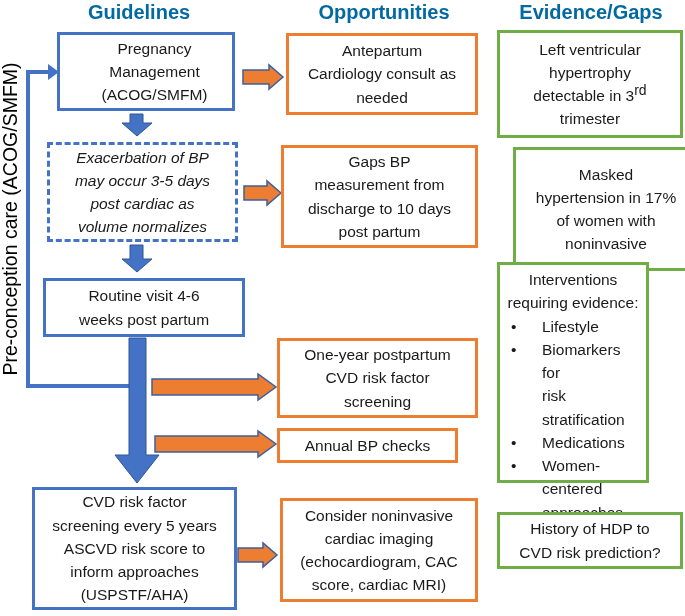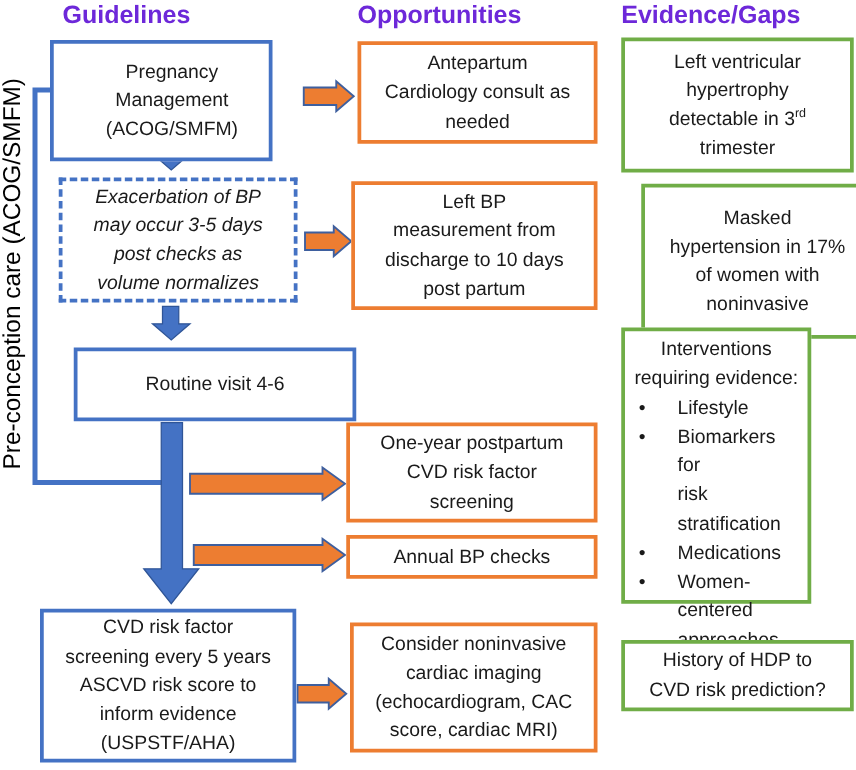--- a/index.html
+++ b/index.html
@@ -3,46 +3,46 @@
 <meta charset="utf-8">
 <style>
   html,body{margin:0;padding:0;background:#fff;}
   .canvas{
     position:relative;width:685px;height:616px;background:#fff;overflow:hidden;
     font-family:"Liberation Sans",sans-serif;color:#1a1a1a;
     --blue:#4472C4;--blue-dark:#2F5597;--orange:#ED7D31;--outline:#3E5F9E;--green:#70AD47;
   }
   .overlay{position:absolute;left:0;top:0;z-index:0;}
   .hdr{position:absolute;top:1px;height:24px;font-size:20px;font-weight:bold;
-       text-align:left;color:#6d28d9;z-index:2;white-space:nowrap;}
+       text-align:center;color:#0369a1;z-index:2;white-space:nowrap;}
   #hdr-guidelines{left:50px;width:178px;}
   #hdr-opportunities{left:286px;width:196px;}
   #hdr-evidence{left:497px;width:188px;}
   .side-label{position:absolute;left:-169px;top:207px;width:360px;height:24px;
       transform:rotate(-90deg);text-align:center;font-size:19.5px;color:#000;
       white-space:nowrap;z-index:2;}
   .box{position:absolute;background:#fff;box-sizing:border-box;z-index:1;
        display:flex;flex-direction:column;justify-content:center;align-items:center;
        text-align:center;font-size:15.5px;line-height:1.5;}
   .b-blue{border:3px solid var(--blue);}
   .b-orange{border:3px solid var(--orange);}
   .b-green{border:3px solid var(--green);}
   .dashed{border-style:dashed;font-style:italic;}
   .ln{width:100%;}
-  sup{font-size:10px;line-height:0;}
+  sup{font-size:14px;line-height:0;}
   
-  #g1{left:40px;top:32px;width:178px;height:97px;padding-left:17px;}
+  #g1{left:57px;top:32px;width:178px;height:79px;padding-left:17px;}
   #g2{left:47px;top:142px;width:191px;height:100px;}
-  #g3{left:43px;top:278px;width:226px;height:59px;margin-left:16px;}
+  #g3{left:43px;top:278px;width:202px;height:59px;}
   #g4{left:32px;top:487px;width:205px;height:123px;}
   
   #o1{left:286px;top:33px;width:192px;height:82px;}
   #o2{left:281px;top:145px;width:197px;height:103px;}
   #o3{left:277px;top:338px;width:201px;height:80px;}
-  #o4{left:277px;top:428px;width:201px;height:35px;}
+  #o4{left:277px;top:428px;width:181px;height:35px;}
   #o5{left:280px;top:498px;width:198px;height:104px;}
   
   #e1{left:497px;top:30px;width:186px;height:108px;}
   #e2{left:513px;top:147px;width:186px;height:124px;}
   #e3{left:497px;top:262px;width:152px;height:221px;justify-content:flex-start;padding:3px 2px;}
   #e4{left:497px;top:512px;width:186px;height:57px;}
   .bullet-row{display:flex;width:100%;text-align:left;padding-left:9px;box-sizing:border-box;}
   .dot{width:31px;flex:none;}
   .bullet-text{flex:1;padding-right:2px;}
   
@@ -81,44 +81,45 @@
 
   <div class="box b-blue" id="g1">
     <div class="ln">Pregnancy</div>
     <div class="ln">Management</div>
     <div class="ln">(ACOG/SMFM)</div>
   </div>
 
   <div class="box b-blue dashed" id="g2">
     <div class="ln">Exacerbation of BP</div>
     <div class="ln">may occur 3-5 days</div>
-    <div class="ln">post checks as</div>
+    <div class="ln">post cardiac as</div>
     <div class="ln">volume normalizes</div>
   </div>
 
   <div class="box b-blue" id="g3">
     <div class="ln">Routine visit 4-6</div>
+    <div class="ln">weeks post partum</div>
   </div>
 
   <div class="box b-blue" id="g4">
     <div class="ln">CVD risk factor</div>
     <div class="ln">screening every 5 years</div>
     <div class="ln">ASCVD risk score to</div>
-    <div class="ln">inform evidence</div>
+    <div class="ln">inform approaches</div>
     <div class="ln">(USPSTF/AHA)</div>
   </div>
 
   <div class="box b-orange" id="o1">
     <div class="ln">Antepartum</div>
     <div class="ln">Cardiology consult as</div>
     <div class="ln">needed</div>
   </div>
 
   <div class="box b-orange" id="o2">
-    <div class="ln">Left BP</div>
+    <div class="ln">Gaps BP</div>
     <div class="ln">measurement from</div>
     <div class="ln">discharge to 10 days</div>
     <div class="ln">post partum</div>
   </div>
 
   <div class="box b-orange" id="o3">
     <div class="ln">One-year postpartum</div>
     <div class="ln">CVD risk factor</div>
     <div class="ln">screening</div>
   </div>

